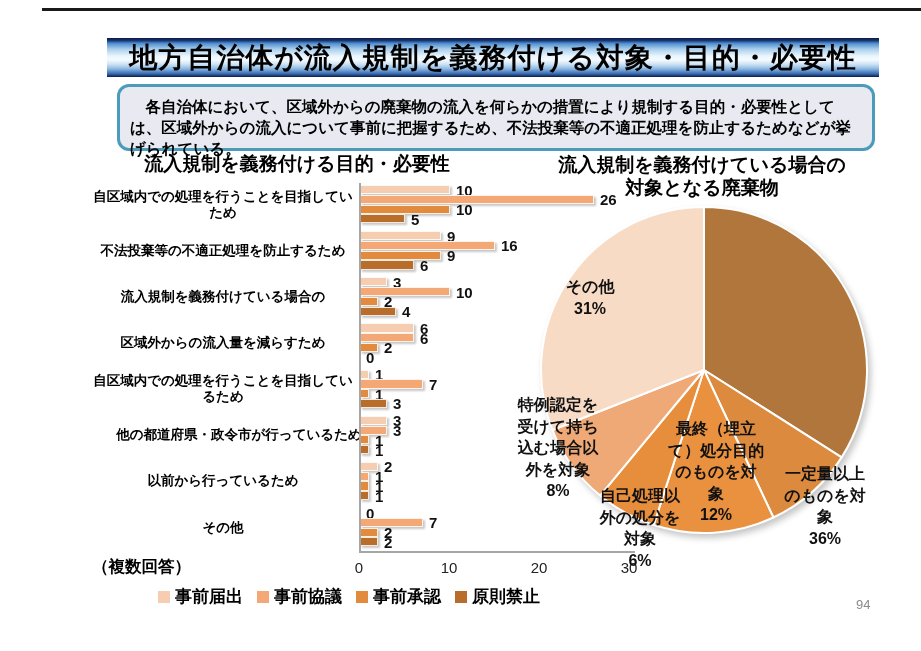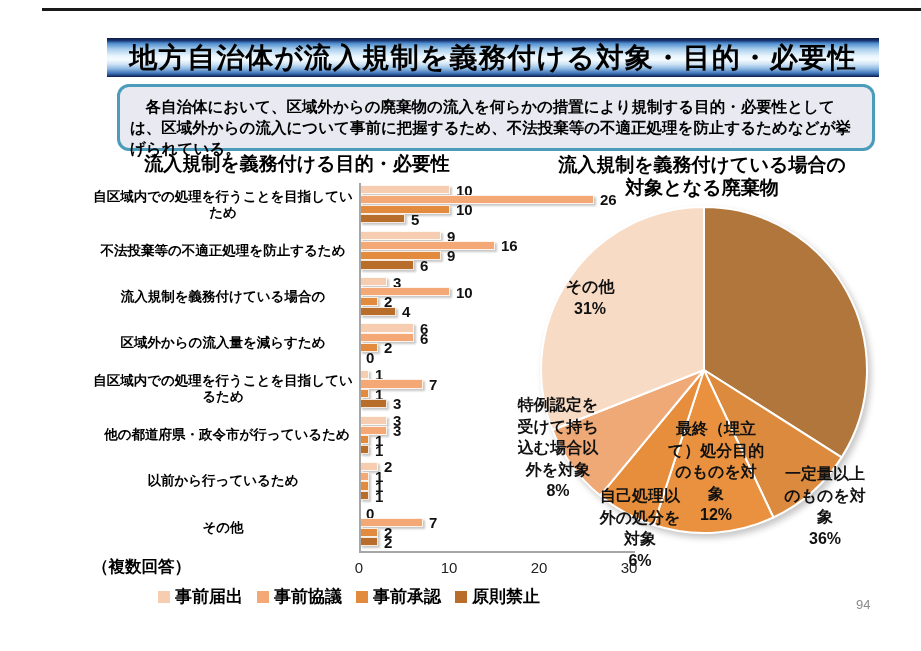--- a/index.html
+++ b/index.html
@@ -95,21 +95,21 @@
       <div class="cat-label" style="left: 60px; top: 366.6px; width: 262px; height: 45px;">自区域内での処理を行うことを目指してい
 るため</div>
       <div class="hbar" style="left: 327.5px; top: 369.6px; width: 9px; height: 9.2px; background: rgb(247, 205, 177);"></div>
       <div class="val-label" style="left: 343px; top: 367.1px;">1</div>
       <div class="hbar" style="left: 327.5px; top: 379.35px; width: 63px; height: 9.2px; background: rgb(243, 168, 118);"></div>
       <div class="val-label" style="left: 397px; top: 376.85px;">7</div>
       <div class="hbar" style="left: 327.5px; top: 389.1px; width: 9px; height: 9.2px; background: rgb(226, 138, 62);"></div>
       <div class="val-label" style="left: 343px; top: 386.6px;">1</div>
       <div class="hbar" style="left: 327.5px; top: 398.85px; width: 27px; height: 9.2px; background: rgb(185, 109, 43);"></div>
       <div class="val-label" style="left: 361px; top: 396.35px;">3</div>
-      <div class="cat-label" style="left: 64px; top: 412.75px; width: 262px; height: 45px;">他の都道府県・政令市が行っているため</div>
+      <div class="cat-label" style="left: 76px; top: 412.75px; width: 262px; height: 45px;">他の都道府県・政令市が行っているため</div>
       <div class="hbar" style="left: 327.5px; top: 415.75px; width: 27px; height: 9.2px; background: rgb(247, 205, 177);"></div>
       <div class="val-label" style="left: 361px; top: 413.25px;">3</div>
       <div class="hbar" style="left: 327.5px; top: 425.5px; width: 27px; height: 9.2px; background: rgb(243, 168, 118);"></div>
       <div class="val-label" style="left: 361px; top: 423px;">3</div>
       <div class="hbar" style="left: 327.5px; top: 435.25px; width: 9px; height: 9.2px; background: rgb(226, 138, 62);"></div>
       <div class="val-label" style="left: 343px; top: 432.75px;">1</div>
       <div class="hbar" style="left: 327.5px; top: 445px; width: 9px; height: 9.2px; background: rgb(185, 109, 43);"></div>
       <div class="val-label" style="left: 343px; top: 442.5px;">1</div>
       <div class="cat-label" style="left: 60px; top: 458.9px; width: 262px; height: 45px;">以前から行っているため</div>
       <div class="hbar" style="left: 327.5px; top: 461.9px; width: 18px; height: 9.2px; background: rgb(247, 205, 177);"></div>

